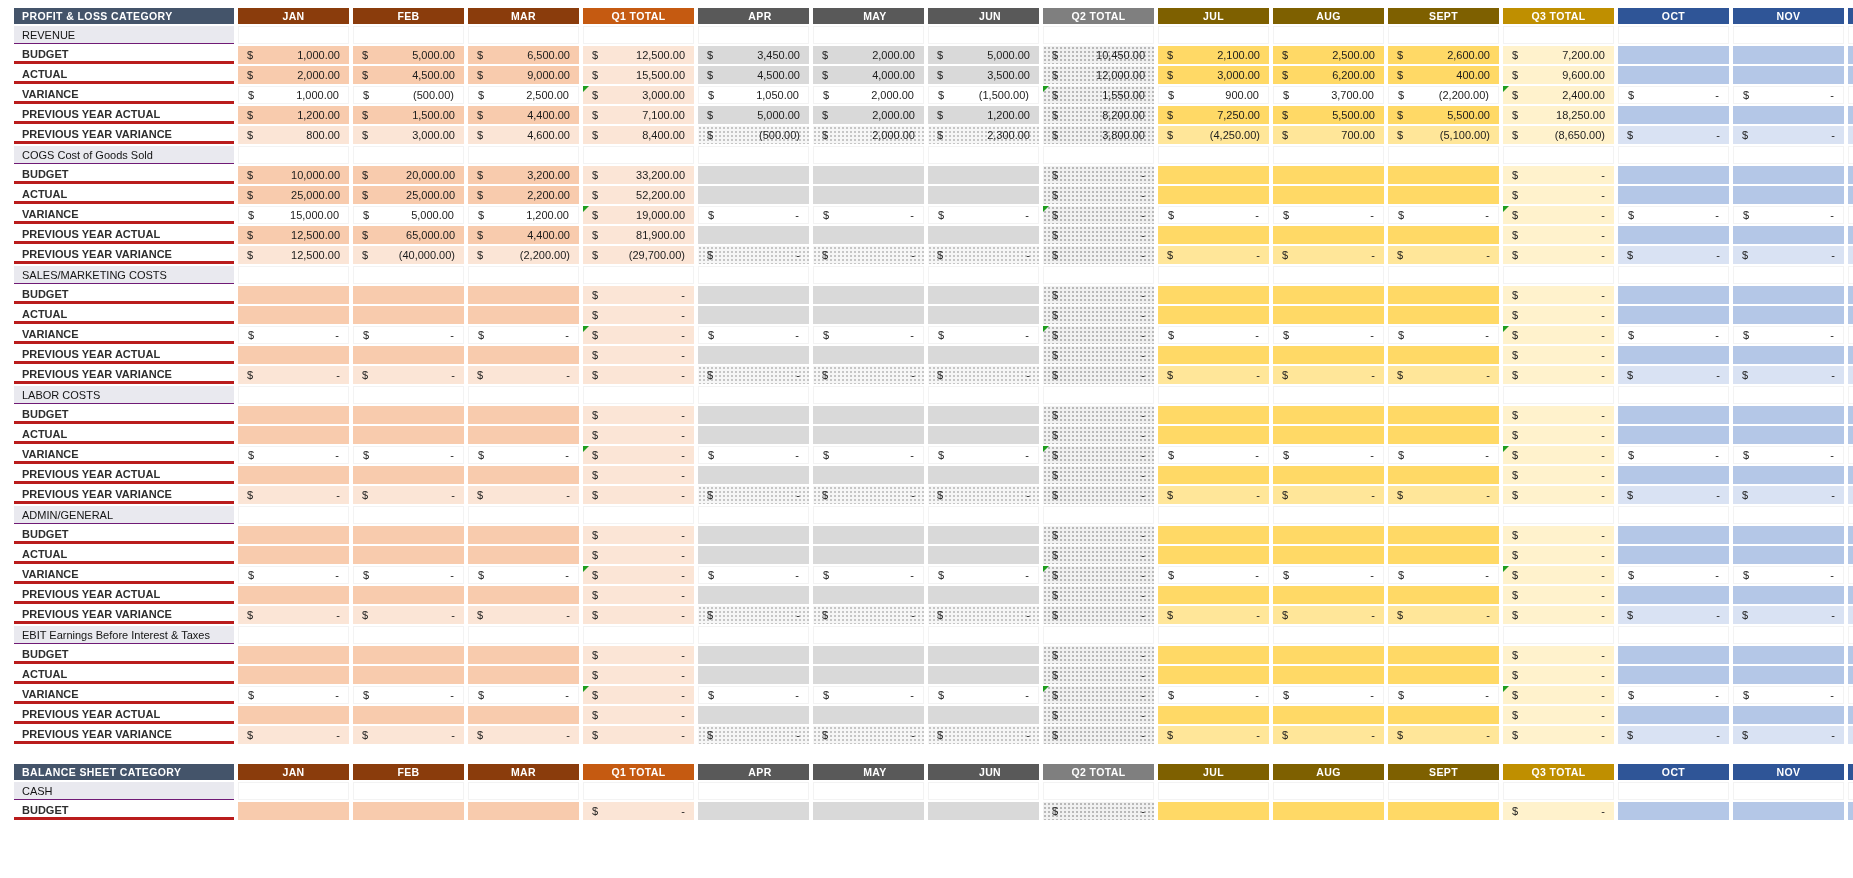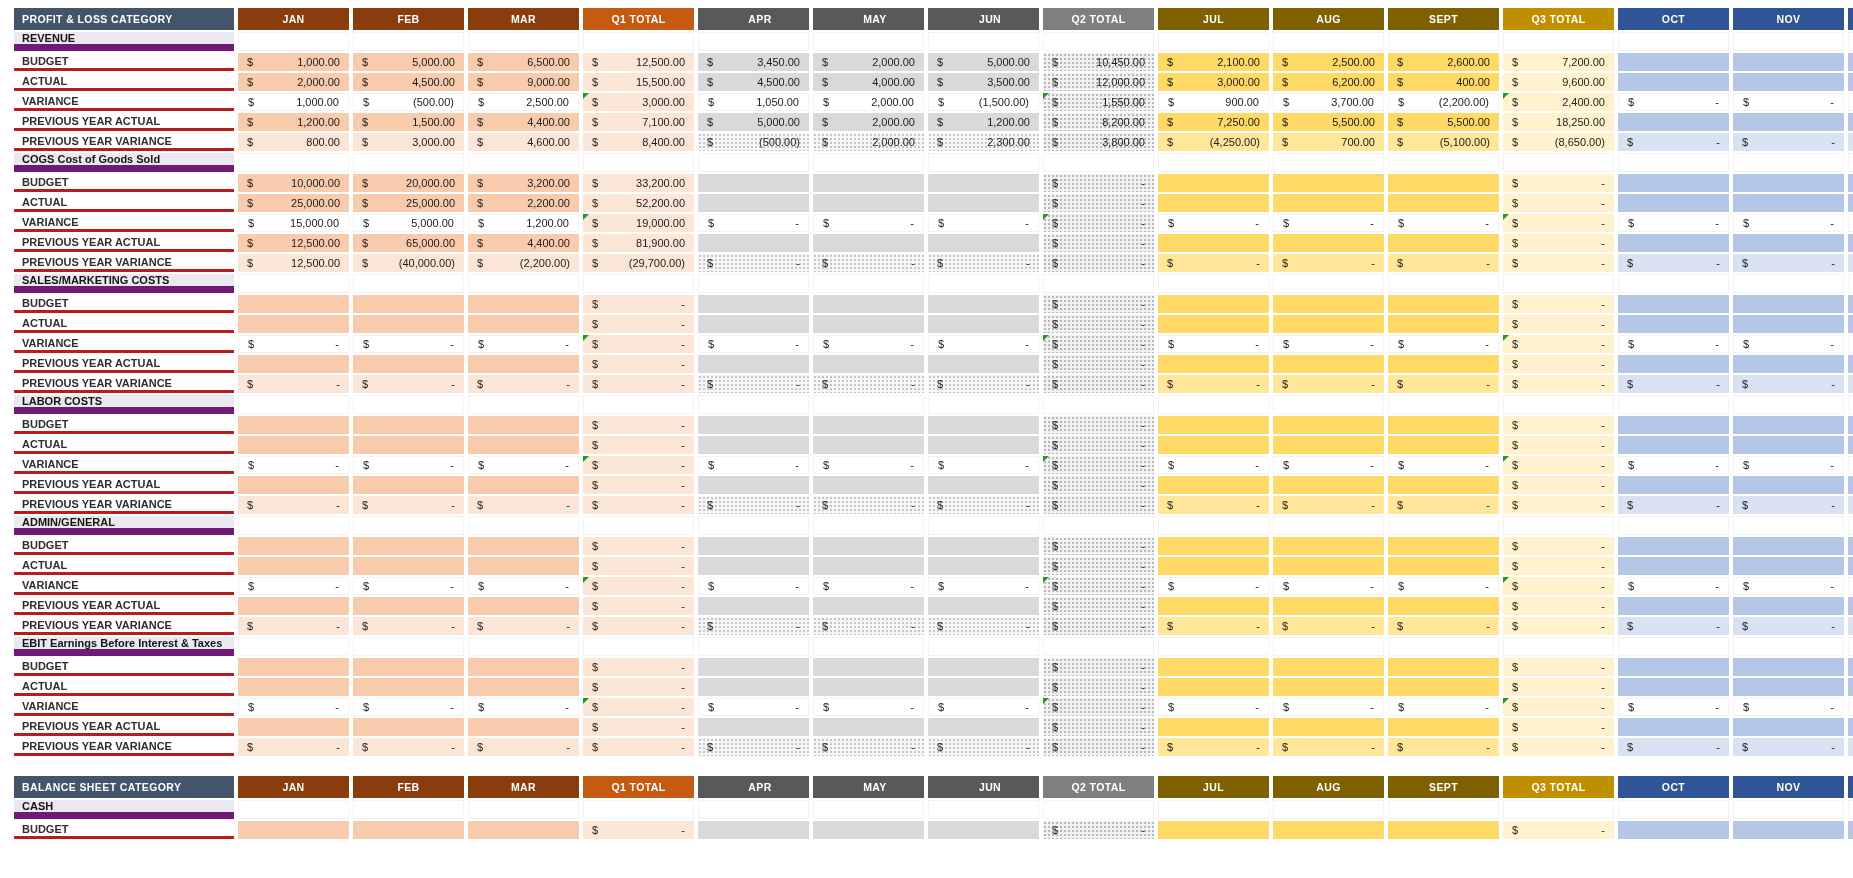--- a/index.html
+++ b/index.html
@@ -4,31 +4,31 @@
 <style>
   html,body{margin:0;padding:0;background:#fff;}
   .sheet{width:1853px;height:878px;overflow:hidden;background:#fff;
          font-family:"Liberation Sans","DejaVu Sans",sans-serif;position:relative;
          padding:6px 0 0 10px;box-sizing:border-box;}
   h1.title{margin:4px 0 10px 0;font-size:20px;line-height:24px;font-weight:800;
            color:#58595B;letter-spacing:-0.2px;}
   table.grid{border-collapse:separate;border-spacing:4px 2px;table-layout:fixed;width:1949px;}
   table.grid col.c-label{width:220px;}
   table.grid col.c-data{width:111px;}
-  thead th{height:22px;font-size:10.5px;font-weight:bold;color:#fff;letter-spacing:.4px;
+  thead th{height:16px;font-size:10.5px;font-weight:bold;color:#fff;letter-spacing:.4px;
            text-align:center;padding:0;white-space:nowrap;overflow:hidden;}
   thead th.corner{text-align:left;padding-left:8px;background:var(--navy);font-size:10.5px;}
   .hdr-m1{background:var(--brown);}  .hdr-t1{background:var(--orange);}
   .hdr-m2{background:var(--grayD);padding-left:13px;}  .hdr-t2{background:var(--grayM);margin-top:28px;}
   .hdr-m3{background:var(--olive);}  .hdr-t3{background:var(--goldD);}
   .hdr-m4{background:var(--blueD);}
   tbody tr{height:18px;}
   tbody th.rl{font-size:11px;font-weight:700;color:#2E2E2E;text-align:left;padding:0 0 0 8px;
               white-space:nowrap;overflow:hidden;background:#fff;border-bottom:3px solid #b91c1c;}
-  tbody tr.sec th.rl{font-weight:bold;color:#141414;background:var(--secBg);border-bottom:7px solid #701a75;}
+  tbody tr.sec th.rl{font-weight:normal;color:#141414;background:var(--secBg);border-bottom:1px solid #701a75;}
   td{padding:0;position:relative;overflow:hidden;}
   td.sec-cell{background:#fff;border:1px solid #F3F3F3;}
   .bg-peach{background:var(--peach);}   .bg-peachL{background:var(--peachL);}
   .bg-gray{background:var(--grayF);}
   .bg-dots{background-color:#F1F1F1;background-image:radial-gradient(#B9B9B9 0.9px,transparent 1px);background-size:4px 4px;}
   .bg-dotsL{background-color:#F6F6F6;background-image:radial-gradient(#C6C6C6 0.9px,transparent 1px);background-size:4px 4px;}
   .bg-gold{background:var(--gold);}     .bg-goldL{background:var(--goldL);}
   .bg-goldP{background:var(--goldP);}
   .bg-blue{background:var(--blue);}     .bg-blueL{background:var(--blueL);}
   .bg-white{background:#fff;border:1px solid #F3F3F3;}

